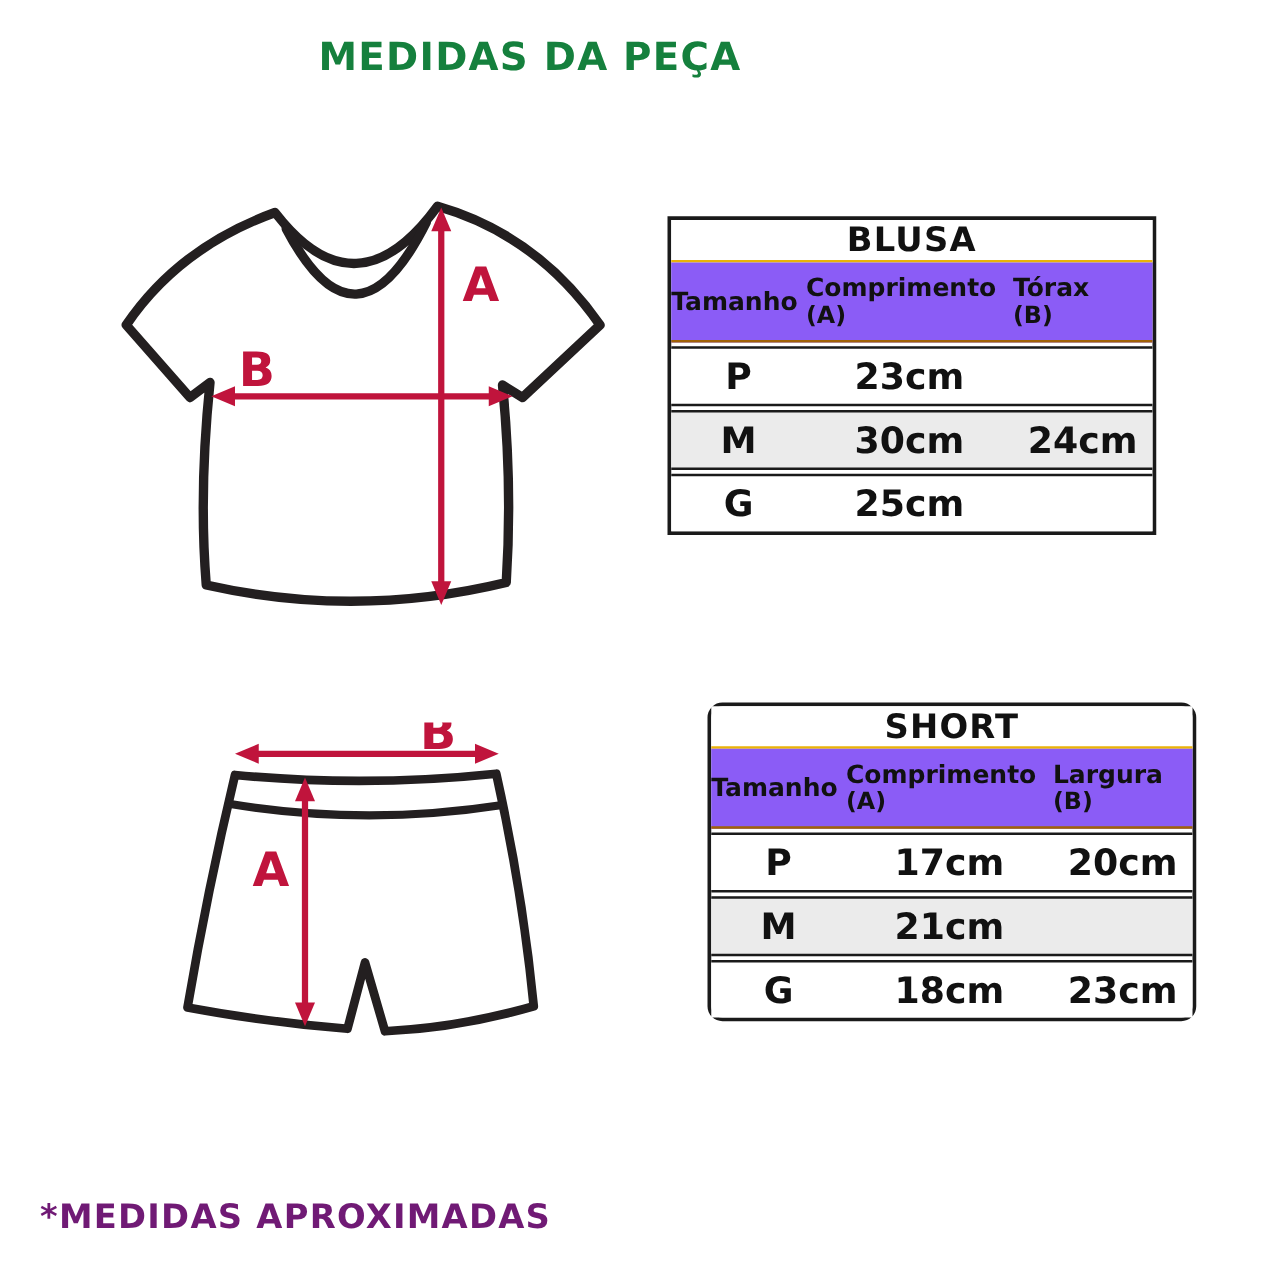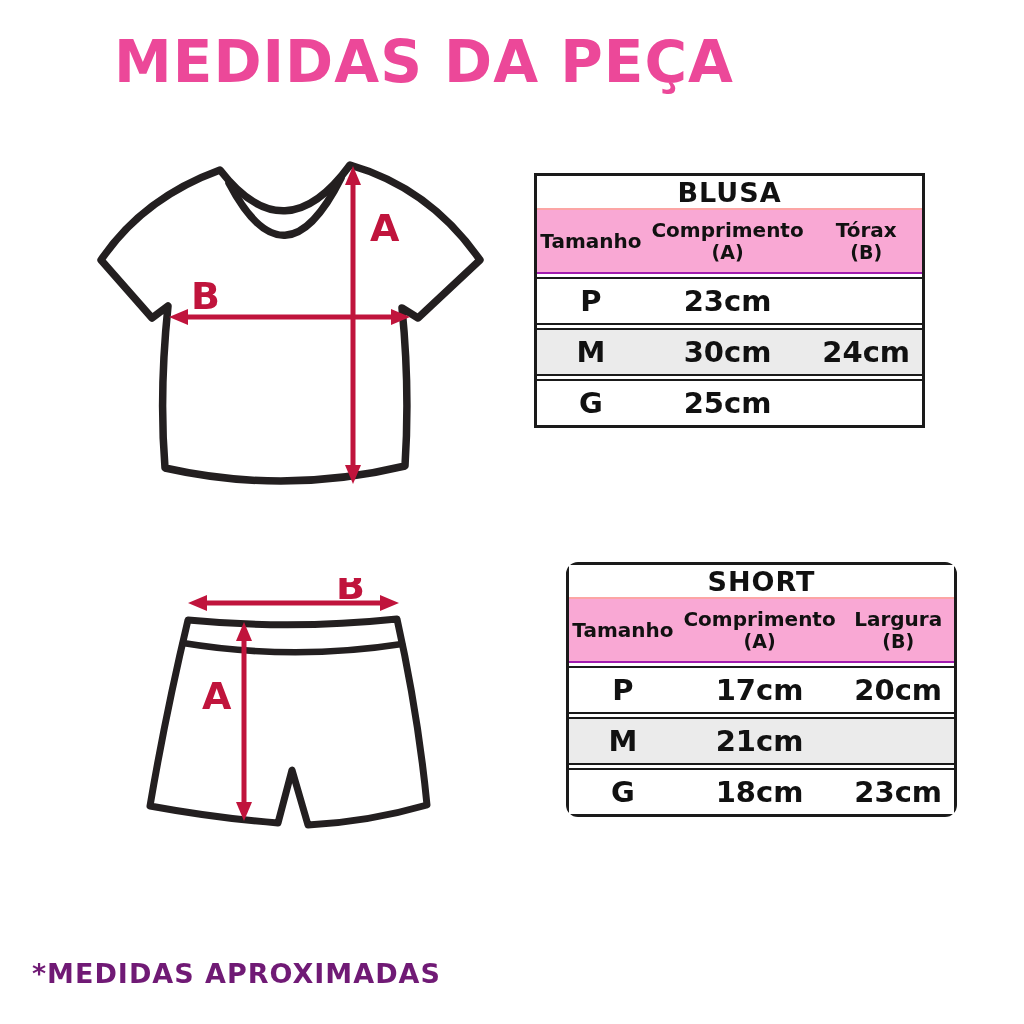--- a/index.html
+++ b/index.html
@@ -2,46 +2,46 @@
 <html><head>
 <meta charset="utf-8">
 <style>
   html,body { margin:0; padding:0; background:#ffffff; }
   body { font-family:"DejaVu Sans","Liberation Sans",sans-serif; color:#111; }
   .page {
     position:relative; width:1024px; height:1024px; background:#fff; overflow:hidden;
   }
   .page-title {
     position:absolute; left:0; top:28px; width:848px;
-    text-align:center; font-size:58px; font-weight:800; letter-spacing:1px; color:#ec4899;
+    text-align:center; font-size:31px; font-weight:800; letter-spacing:1px; color:#15803d;
   }
   .footnote {
     position:absolute; left:32px; top:958px;
     font-size:27px; font-weight:bold; color:#701a75; letter-spacing:1px;
   }
   .diagram { position:absolute; }
   .diagram.shirt  { left:88px;  top:148px; }
   .diagram.shorts { left:140px; top:578px; }
 
   
   .size-table {
     position:absolute; width:391px; background:#fff;
     border:3px solid #1a1a1a; box-sizing:border-box;
   }
   .size-table.blusa { left:534px; top:173px; }
   .size-table.short { left:566px; top:562px;border-radius:12px; }
   .st-title {
     height:32px; display:flex; align-items:center; justify-content:center;
     font-size:27px; font-weight:bold; letter-spacing:1px;
-    border-bottom:2px solid #fca5a5; background:#fff;text-align:right;
+    border-bottom:2px solid #eab308; background:#fff;text-align:right;
   }
   .st-head {
     display:grid; grid-template-columns:28% 43% 29%;
-    background:#f9a8d4; border-bottom:2px solid #a21caf;
-    align-items:center; text-align:center; min-height:58px; padding:2px 0;
+    background:#8b5cf6; border-bottom:2px solid #a16207;
+    align-items:center; text-align:left; min-height:58px; padding:2px 0;
   }
   .st-head .hc { font-size:20px; font-weight:bold; line-height:1.15; }
   .st-head .hc .sub { font-size:19px; }
   .st-row {
     display:grid; grid-template-columns:28% 43% 29%;
     align-items:center; text-align:center;
     height:44px; margin-top:3px;
     border-top:2px solid #1a1a1a; border-bottom:2px solid #1a1a1a;
     font-size:29px; font-weight:bold; background:#fff;
   }

